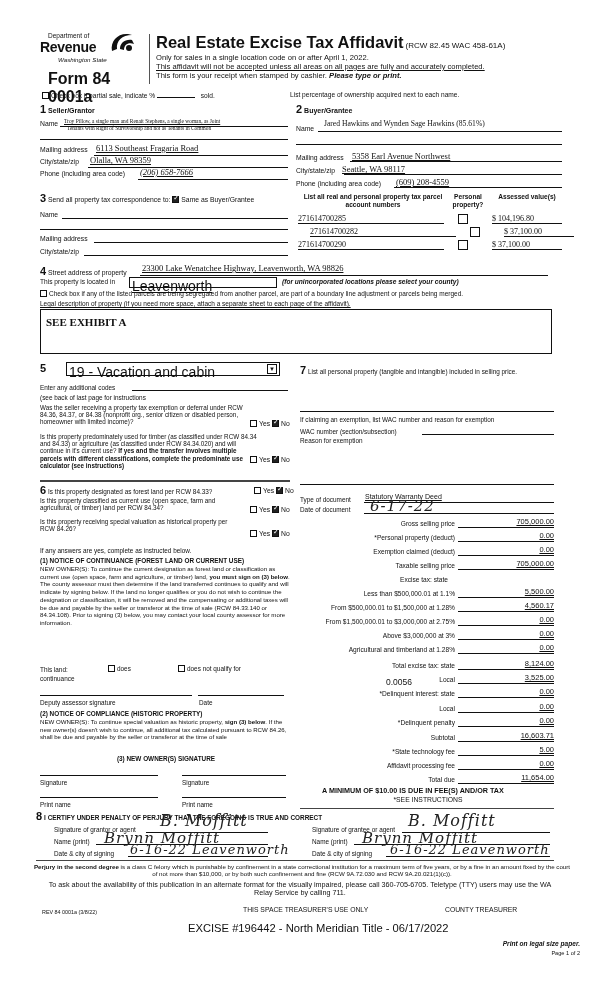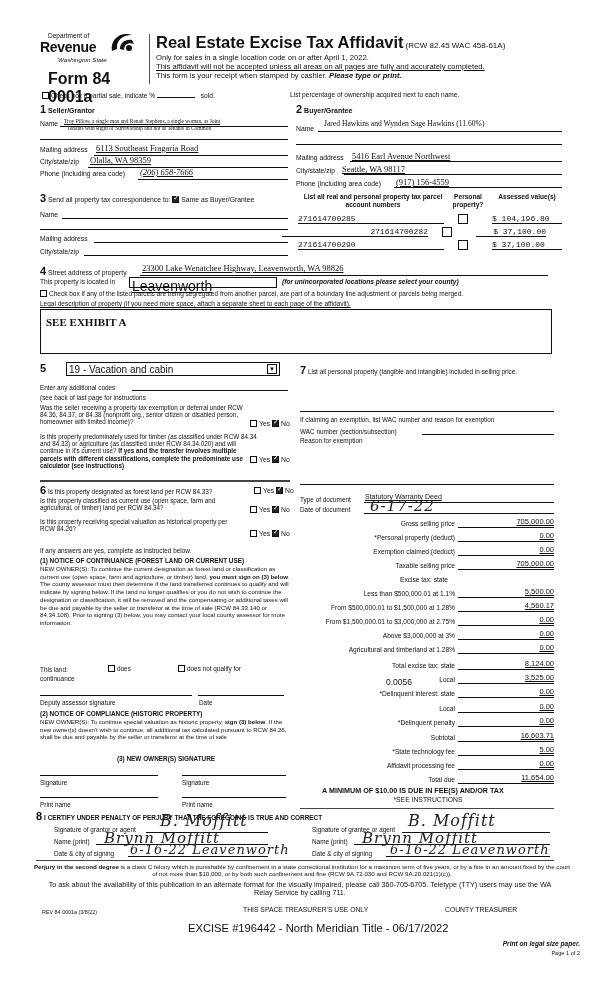--- a/index.html
+++ b/index.html
@@ -1,20 +1,20 @@
 <!DOCTYPE html>
 <html><head>
 <meta charset="utf-8">
 <style>
   * { box-sizing: border-box; margin: 0; padding: 0; }
   html, body { width: 600px; height: 988px; background: #ffffff; overflow: hidden; }
   body { font-family: "Liberation Sans", sans-serif; color: #111; position: relative; font-size: 7px; line-height: 1.15; }
   .abs { position: absolute; }
   .serif { font-family: "Liberation Serif", serif; }
-  .ul { border-bottom: 1px solid #111; font-family: Liberation Mono, monospace; }
+  .ul { border-bottom: 1px solid #111; }
   .cb { display: inline-block; width: 7px; height: 7px; border: 1px solid #111; vertical-align: -1px; margin-right: 2px; position: relative; background: #fff; }
   .cb.checked::after { content: ""; position: absolute; left: 0; top: 0; right: 0; bottom: 0; background: #222; }
   .cb.checked::before { content: "✓"; position: absolute; left: 0; top: -3px; color: #fff; font-size: 7px; z-index: 2; }
   .pcb { display: inline-block; width: 10px; height: 10px; border: 1px solid #111; background: #fff; }
   .hdr-num { font-weight: bold; font-size: 11px; }
   .section-title { font-weight: bold; font-size: 7px; }
   .fill { font-family: "Liberation Serif", serif; font-size: 8.5px; text-decoration: underline; }
   .line { position: absolute; height: 0; border-top: 1px solid #111; }
   .row-label { position: absolute; font-size: 6.6px; text-align: right; }
   .val { position: absolute; font-size: 7.5px; text-align: right; text-decoration: underline; }
@@ -85,43 +85,43 @@
 <div class="abs" style="left:40px;top:235px;font-size:6.8px;">Mailing address</div>
 <div class="line" style="left:94px;top:242px;width:194px;"></div>
 <div class="abs" style="left:40px;top:248px;font-size:6.8px;">City/state/zip</div>
 <div class="line" style="left:84px;top:255px;width:204px;"></div>
 
 <div class="abs" style="left:296px;top:103px;">
   <span class="hdr-num">2</span>
   <span class="section-title">Buyer/Grantee</span>
 </div>
 <div class="abs" style="left:296px;top:125px;font-size:6.8px;">Name</div>
-<div class="abs serif" style="left:324px;top:120px;font-size:7.6px;">Jared Hawkins and Wynden Sage Hawkins (11.60%)</div>
+<div class="abs serif" style="left:324px;top:120px;font-size:7.6px;">Jared Hawkins and Wynden Sage Hawkins (85.61%)</div>
 <div class="line" style="left:318px;top:131px;width:244px;"></div>
 <div class="line" style="left:296px;top:144px;width:266px;"></div>
 <div class="abs" style="left:296px;top:154px;font-size:6.8px;">Mailing address</div>
-<div class="abs fill" style="left:352px;top:152px;">5416 Earl Avenue Northwest</div>
+<div class="abs fill" style="left:352px;top:152px;">5358 Earl Avenue Northwest</div>
 <div class="line" style="left:350px;top:161px;width:212px;"></div>
 <div class="abs" style="left:296px;top:167px;font-size:6.8px;">City/state/zip</div>
 <div class="abs fill" style="left:342px;top:165px;">Seattle, WA 98117</div>
 <div class="line" style="left:344px;top:174px;width:218px;"></div>
 <div class="abs" style="left:296px;top:180px;font-size:6.8px;">Phone (including area code)</div>
-<div class="abs fill" style="left:396px;top:178px;">(917) 156-4559</div>
+<div class="abs fill" style="left:396px;top:178px;">(609) 208-4559</div>
 <div class="line" style="left:394px;top:187px;width:168px;"></div>
 
 <div class="abs" style="left:298px;top:193px;width:150px;text-align:center;font-size:6.6px;font-weight:bold;">List all real and personal property tax parcel account numbers</div>
 <div class="abs" style="left:448px;top:193px;width:40px;text-align:center;font-size:6.6px;font-weight:bold;">Personal property?</div>
 <div class="abs" style="left:492px;top:193px;width:70px;text-align:center;font-size:6.6px;font-weight:bold;">Assessed value(s)</div>
 
 <div class="abs" style="left:296px;top:214px;width:270px;height:13px;">
   <div class="abs ul serif" style="left:2px;top:0;width:146px;font-size:8px;">271614700285</div>
   <span class="abs pcb" style="left:162px;top:0;"></span>
   <div class="abs ul serif" style="left:196px;top:0;width:70px;font-size:8px;">$ 104,196.80</div>
 </div>
-<div class="abs" style="left:280px;top:227px;width:270px;height:13px;text-align:right;">
+<div class="abs" style="left:308px;top:227px;width:270px;height:13px;">
   <div class="abs ul serif" style="left:2px;top:0;width:146px;font-size:8px;">271614700282</div>
   <span class="abs pcb" style="left:162px;top:0;"></span>
   <div class="abs ul serif" style="left:196px;top:0;width:70px;font-size:8px;">$ 37,100.00</div>
 </div>
 <div class="abs" style="left:296px;top:240px;width:270px;height:13px;">
   <div class="abs ul serif" style="left:2px;top:0;width:146px;font-size:8px;">271614700290</div>
   <span class="abs pcb" style="left:162px;top:0;"></span>
   <div class="abs ul serif" style="left:196px;top:0;width:70px;font-size:8px;">$ 37,100.00</div>
 </div>
 
@@ -139,21 +139,21 @@
 <div class="abs" style="left:40px;top:290px;font-size:6.5px;white-space:nowrap;">
   <span class="cb"></span><span>Check box if any of the listed parcels are being segregated from another parcel, are part of a boundary line adjustment or parcels being merged.</span>
 </div>
 <div class="abs" style="left:40px;top:300px;font-size:6.5px;text-decoration:underline;">Legal description of property (if you need more space, attach a separate sheet to each page of the affidavit).</div>
 <div class="abs" style="left:40px;top:309px;width:512px;height:45px;border:1px solid #111;">
   <div class="abs serif" style="left:5px;top:6px;font-size:11px;font-weight:bold;">SEE EXHIBIT A</div>
 </div>
 
 <div class="abs hdr-num" style="left:40px;top:362px;">5</div>
 <div class="abs" style="left:66px;top:362px;width:214px;height:14px;border:1px solid #111;">
-  <span class="abs" style="left:2px;top:1px;font-size:10px;">19 - Vacation and cabin</span>
+  <span class="abs" style="left:2px;top:1px;font-size:14px;">19 - Vacation and cabin</span>
   <span class="abs" style="right:2px;top:1px;width:10px;height:10px;border:1px solid #111;font-size:6px;text-align:center;line-height:9px;">▼</span>
 </div>
 <div class="abs" style="left:40px;top:384px;font-size:6.4px;">Enter any additional codes</div>
 <div class="line" style="left:132px;top:390px;width:156px;"></div>
 <div class="abs" style="left:40px;top:394px;font-size:6.4px;">(see back of last page for instructions</div>
 <div class="abs" style="left:40px;top:404px;width:220px;font-size:6.3px;">Was the seller receiving a property tax exemption or deferral under RCW 84.36, 84.37, or 84.38 (nonprofit org., senior citizen or disabled person, homeowner with limited income)?</div>
 <div class="yn" style="left:250px;top:420px;">
   <span class="cb"></span><span>Yes</span>
   <span class="cb checked"></span><span>No</span>
 </div>

